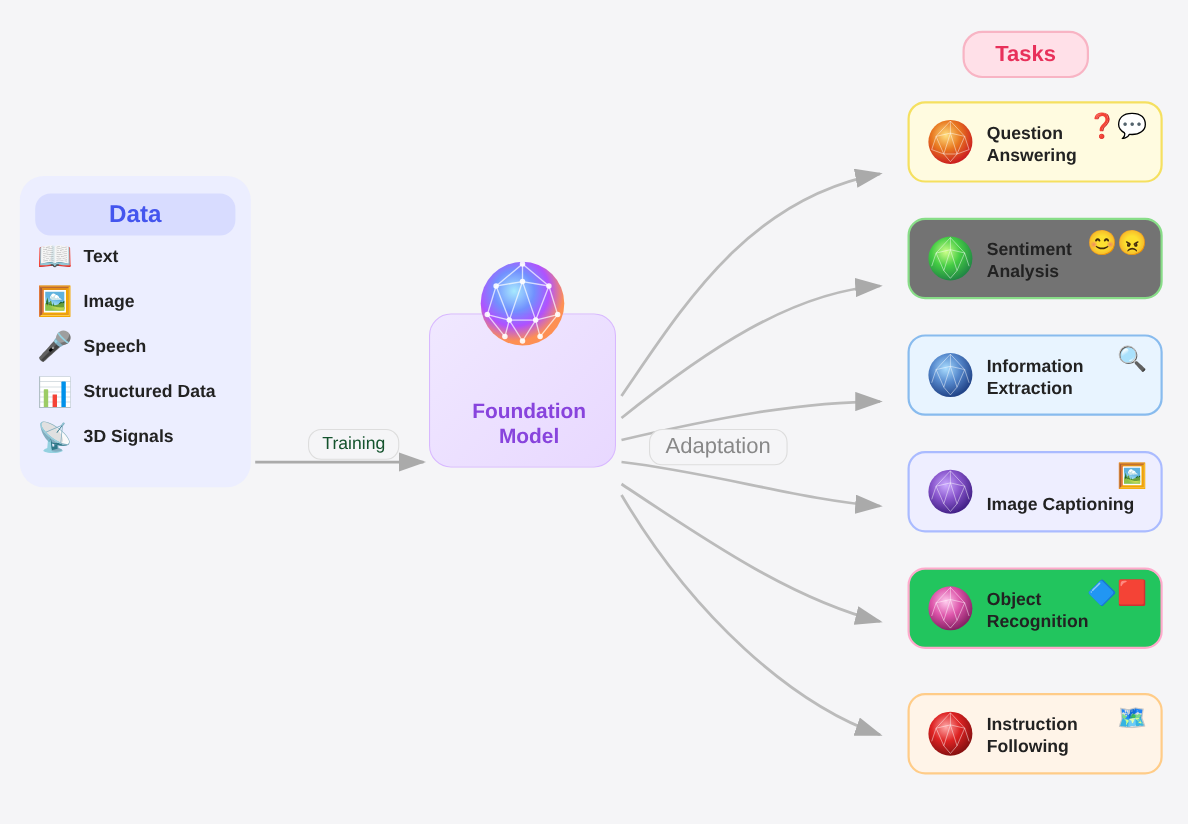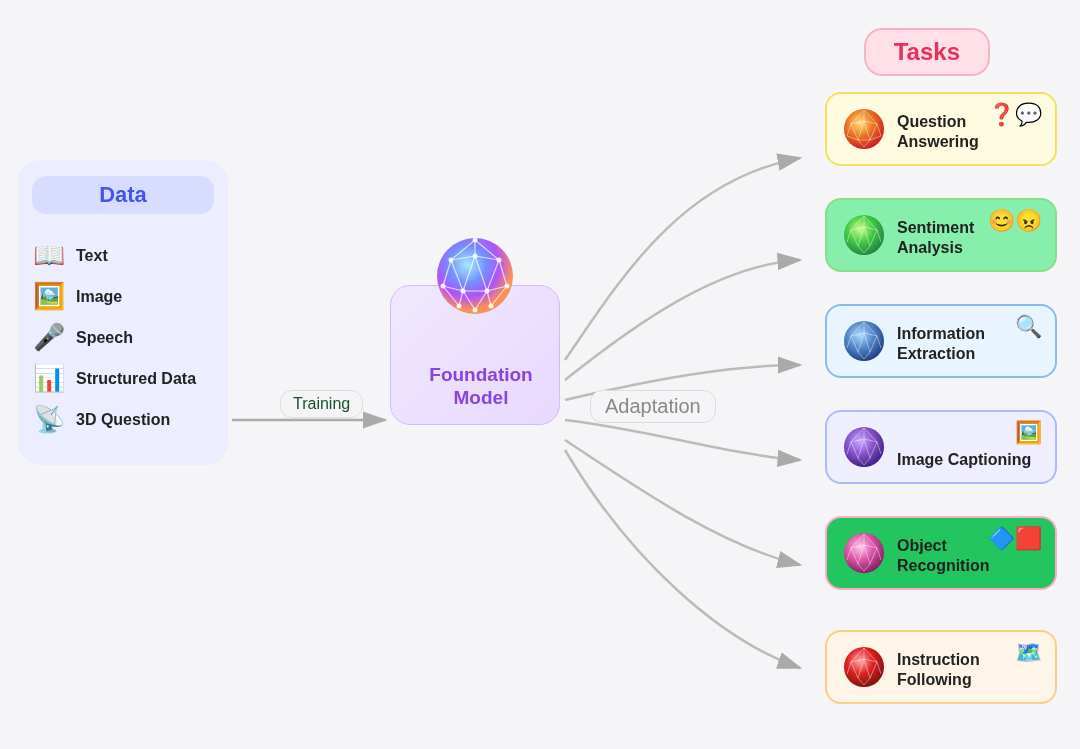--- a/index.html
+++ b/index.html
@@ -14,41 +14,41 @@
 
     
     .tasks-badge {
       position: absolute;
       top: 28px;
       right: 90px;
       background: #ffe0e8;
       border-radius: 18px;
       padding: 8px 28px;
       color: #e8305a;
-      font-size: 24px;
+      font-size: 20px;
       font-weight: bold;
       border: 2px solid #f8b4c4;
     }
 
     
     .data-panel {
       position: absolute;
       left: 18px;
       top: 160px;
       width: 210px;
       background: #eceeff;
       border-radius: 22px;
       padding: 16px 14px 20px;
     }
     .data-title-box {
       background: #d8dcff;
       border-radius: 14px;
       text-align: center;
       padding: 6px 20px;
-      margin-bottom: 26px;
+      margin-bottom: 4px;
       display: inline-block;
       width: 100%;
     }
     .data-title {
       color: #4455ee;
       font-size: 22px;
       font-weight: bold;
     }
     .data-item {
       display: flex;
@@ -189,21 +189,21 @@
   <div class="data-item">
     <span class="data-icon">🎤</span>
     <span>Speech</span>
   </div>
   <div class="data-item">
     <span class="data-icon">📊</span>
     <span>Structured Data</span>
   </div>
   <div class="data-item">
     <span class="data-icon">📡</span>
-    <span>3D Question</span>
+    <span>3D Signals</span>
   </div>
 </div>
 
 <div class="training-label">
   <span>Training</span>
 </div>
 
 <div class="foundation-box">
 
   <svg width="85" height="80" viewBox="0 0 85 80" style="position:absolute;top:-50px;left:42px;">
@@ -291,21 +291,21 @@
       <line x1="17" y1="34" x2="23" y2="41"></line>
         <line x1="29" y1="34" x2="23" y2="41"></line>
     </g>
   </svg>
   <div>
     <div class="task-label">Question Answering</div>
   </div>
   <span style="font-size:22px;position:absolute;right:12px;top:8px;">❓💬</span>
 </div>
 
-<div class="task-card" style="top:198px; background:#86efac; border:2px solid #88dd88;">
+<div class="task-card" style="top:198px; background:#737373; border:2px solid #88dd88;">
   <svg width="46" height="46" viewBox="0 0 46 46" style="min-width:46px;">
     <defs>
       <radialGradient id="g2" cx="40%" cy="35%" r="65%">
         <stop offset="0%" stop-color="#ccff88"></stop>
         <stop offset="50%" stop-color="#44cc44"></stop>
         <stop offset="100%" stop-color="#228844"></stop>
       </radialGradient>
     </defs>
     <circle cx="23" cy="23" r="20" fill="url(#g2)"></circle>
     <g stroke="#fff8" stroke-width="0.8" fill="none">

